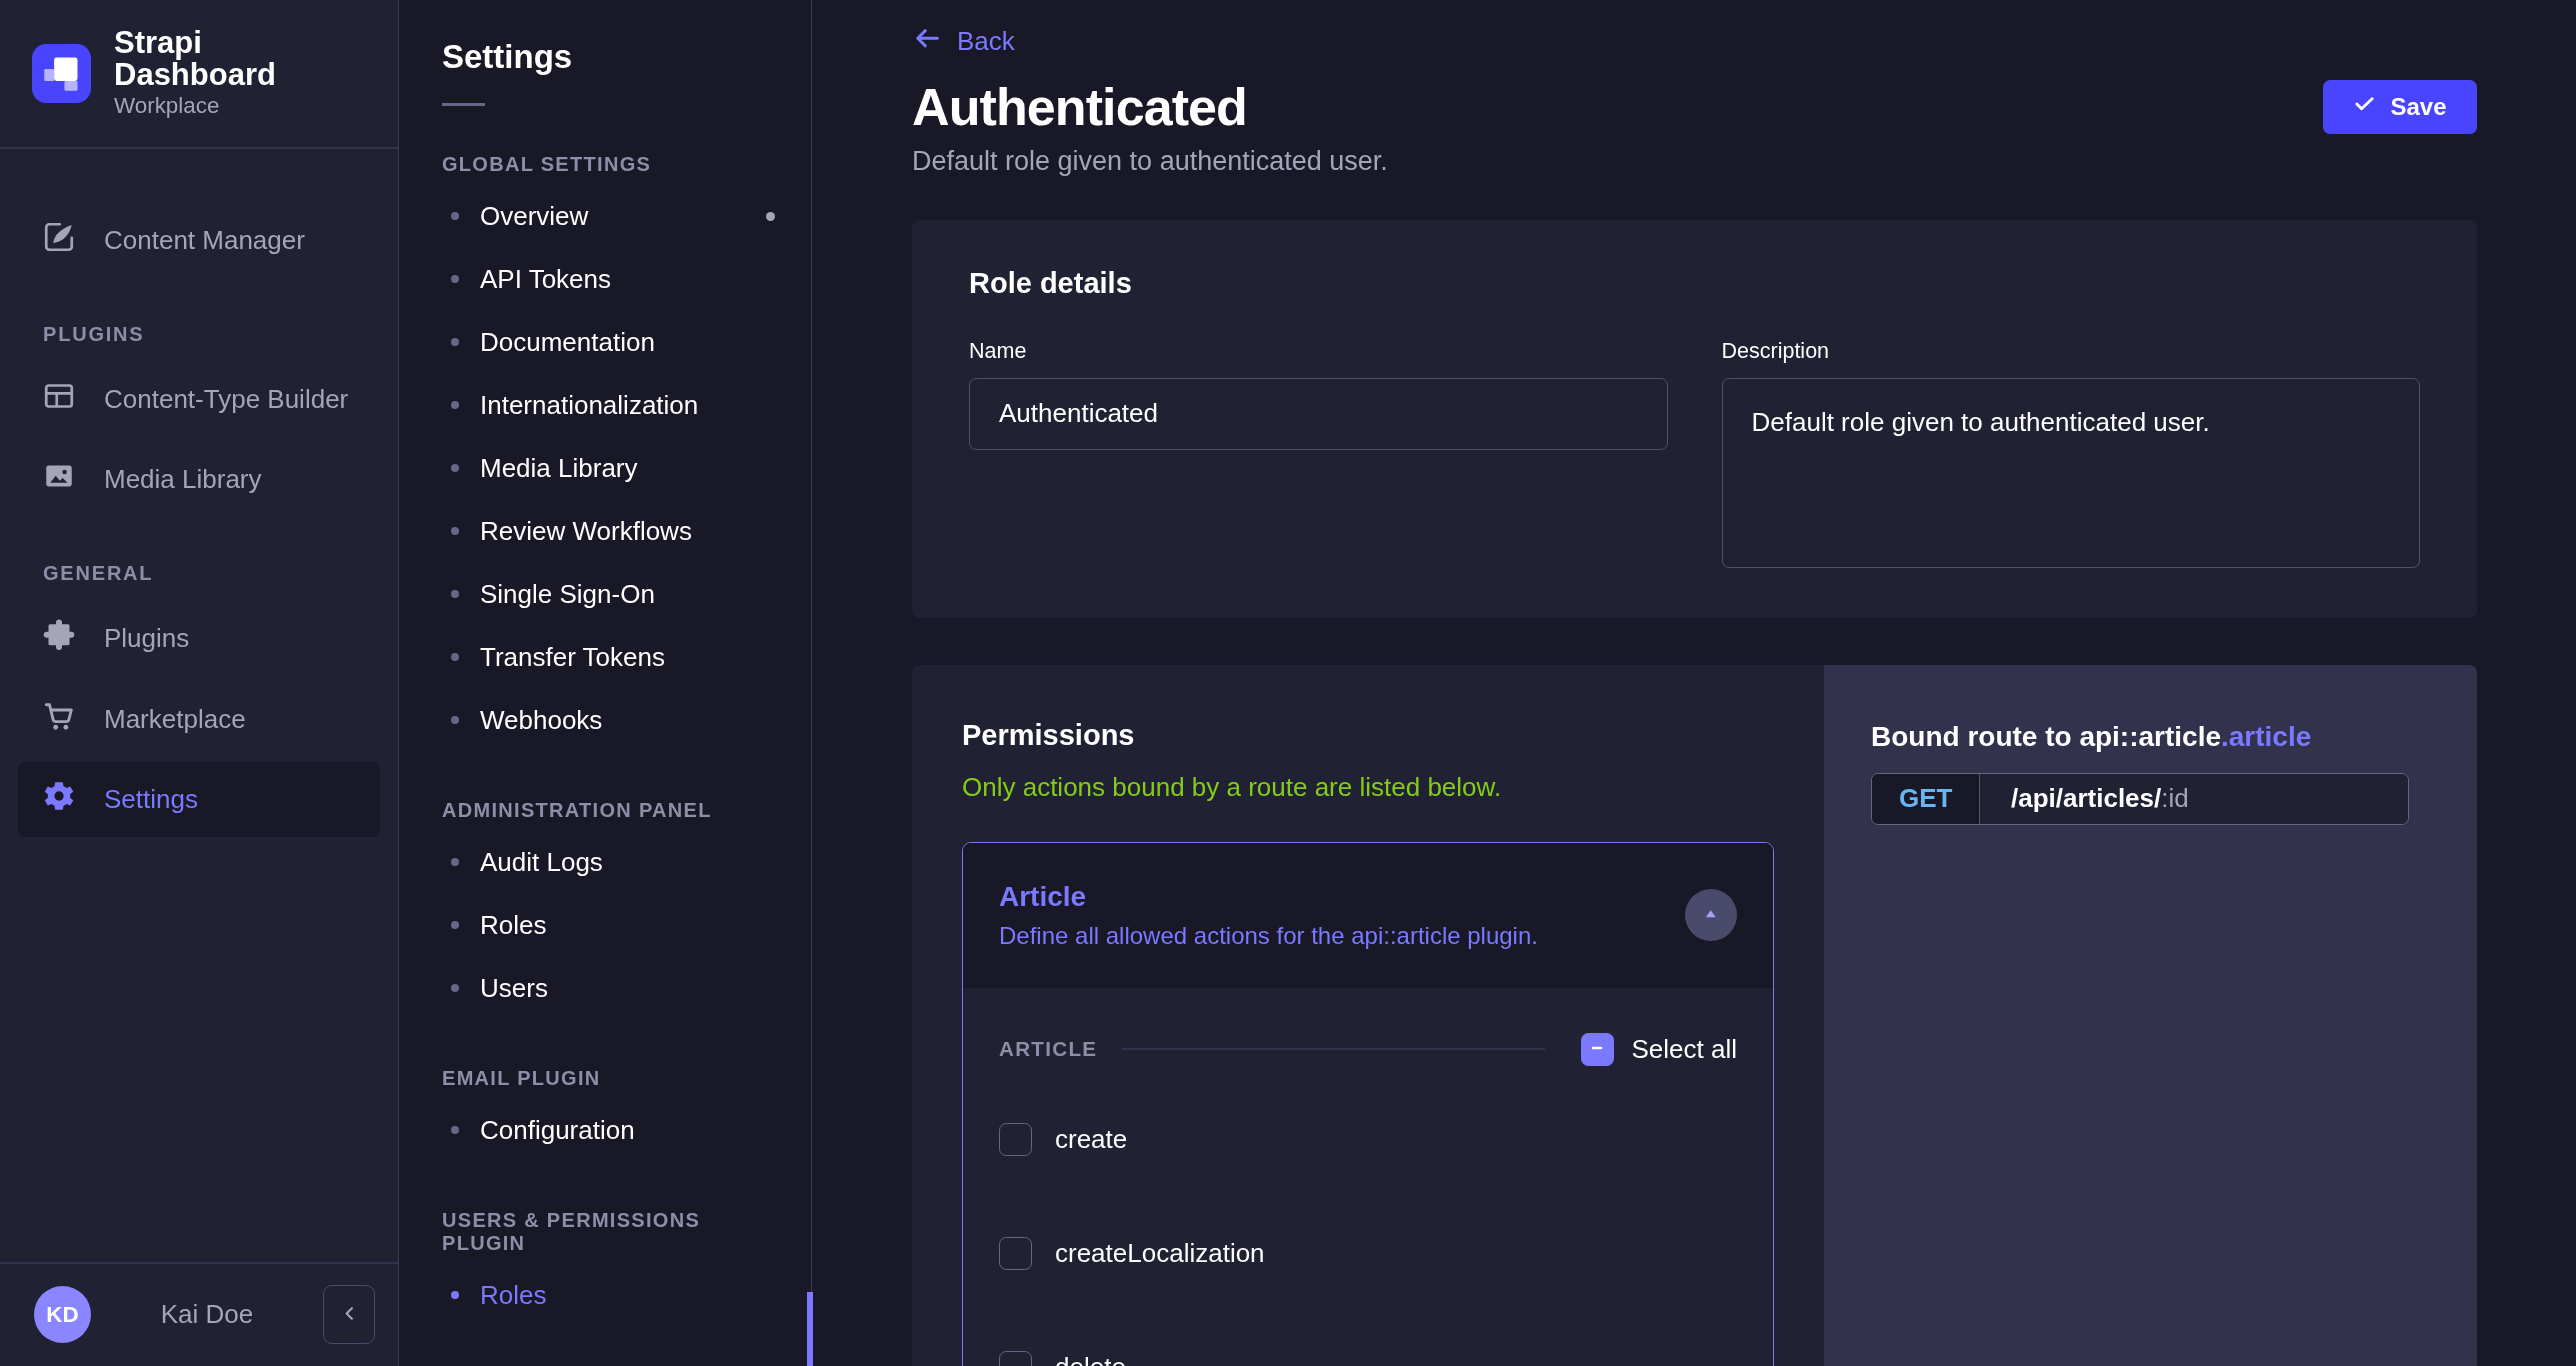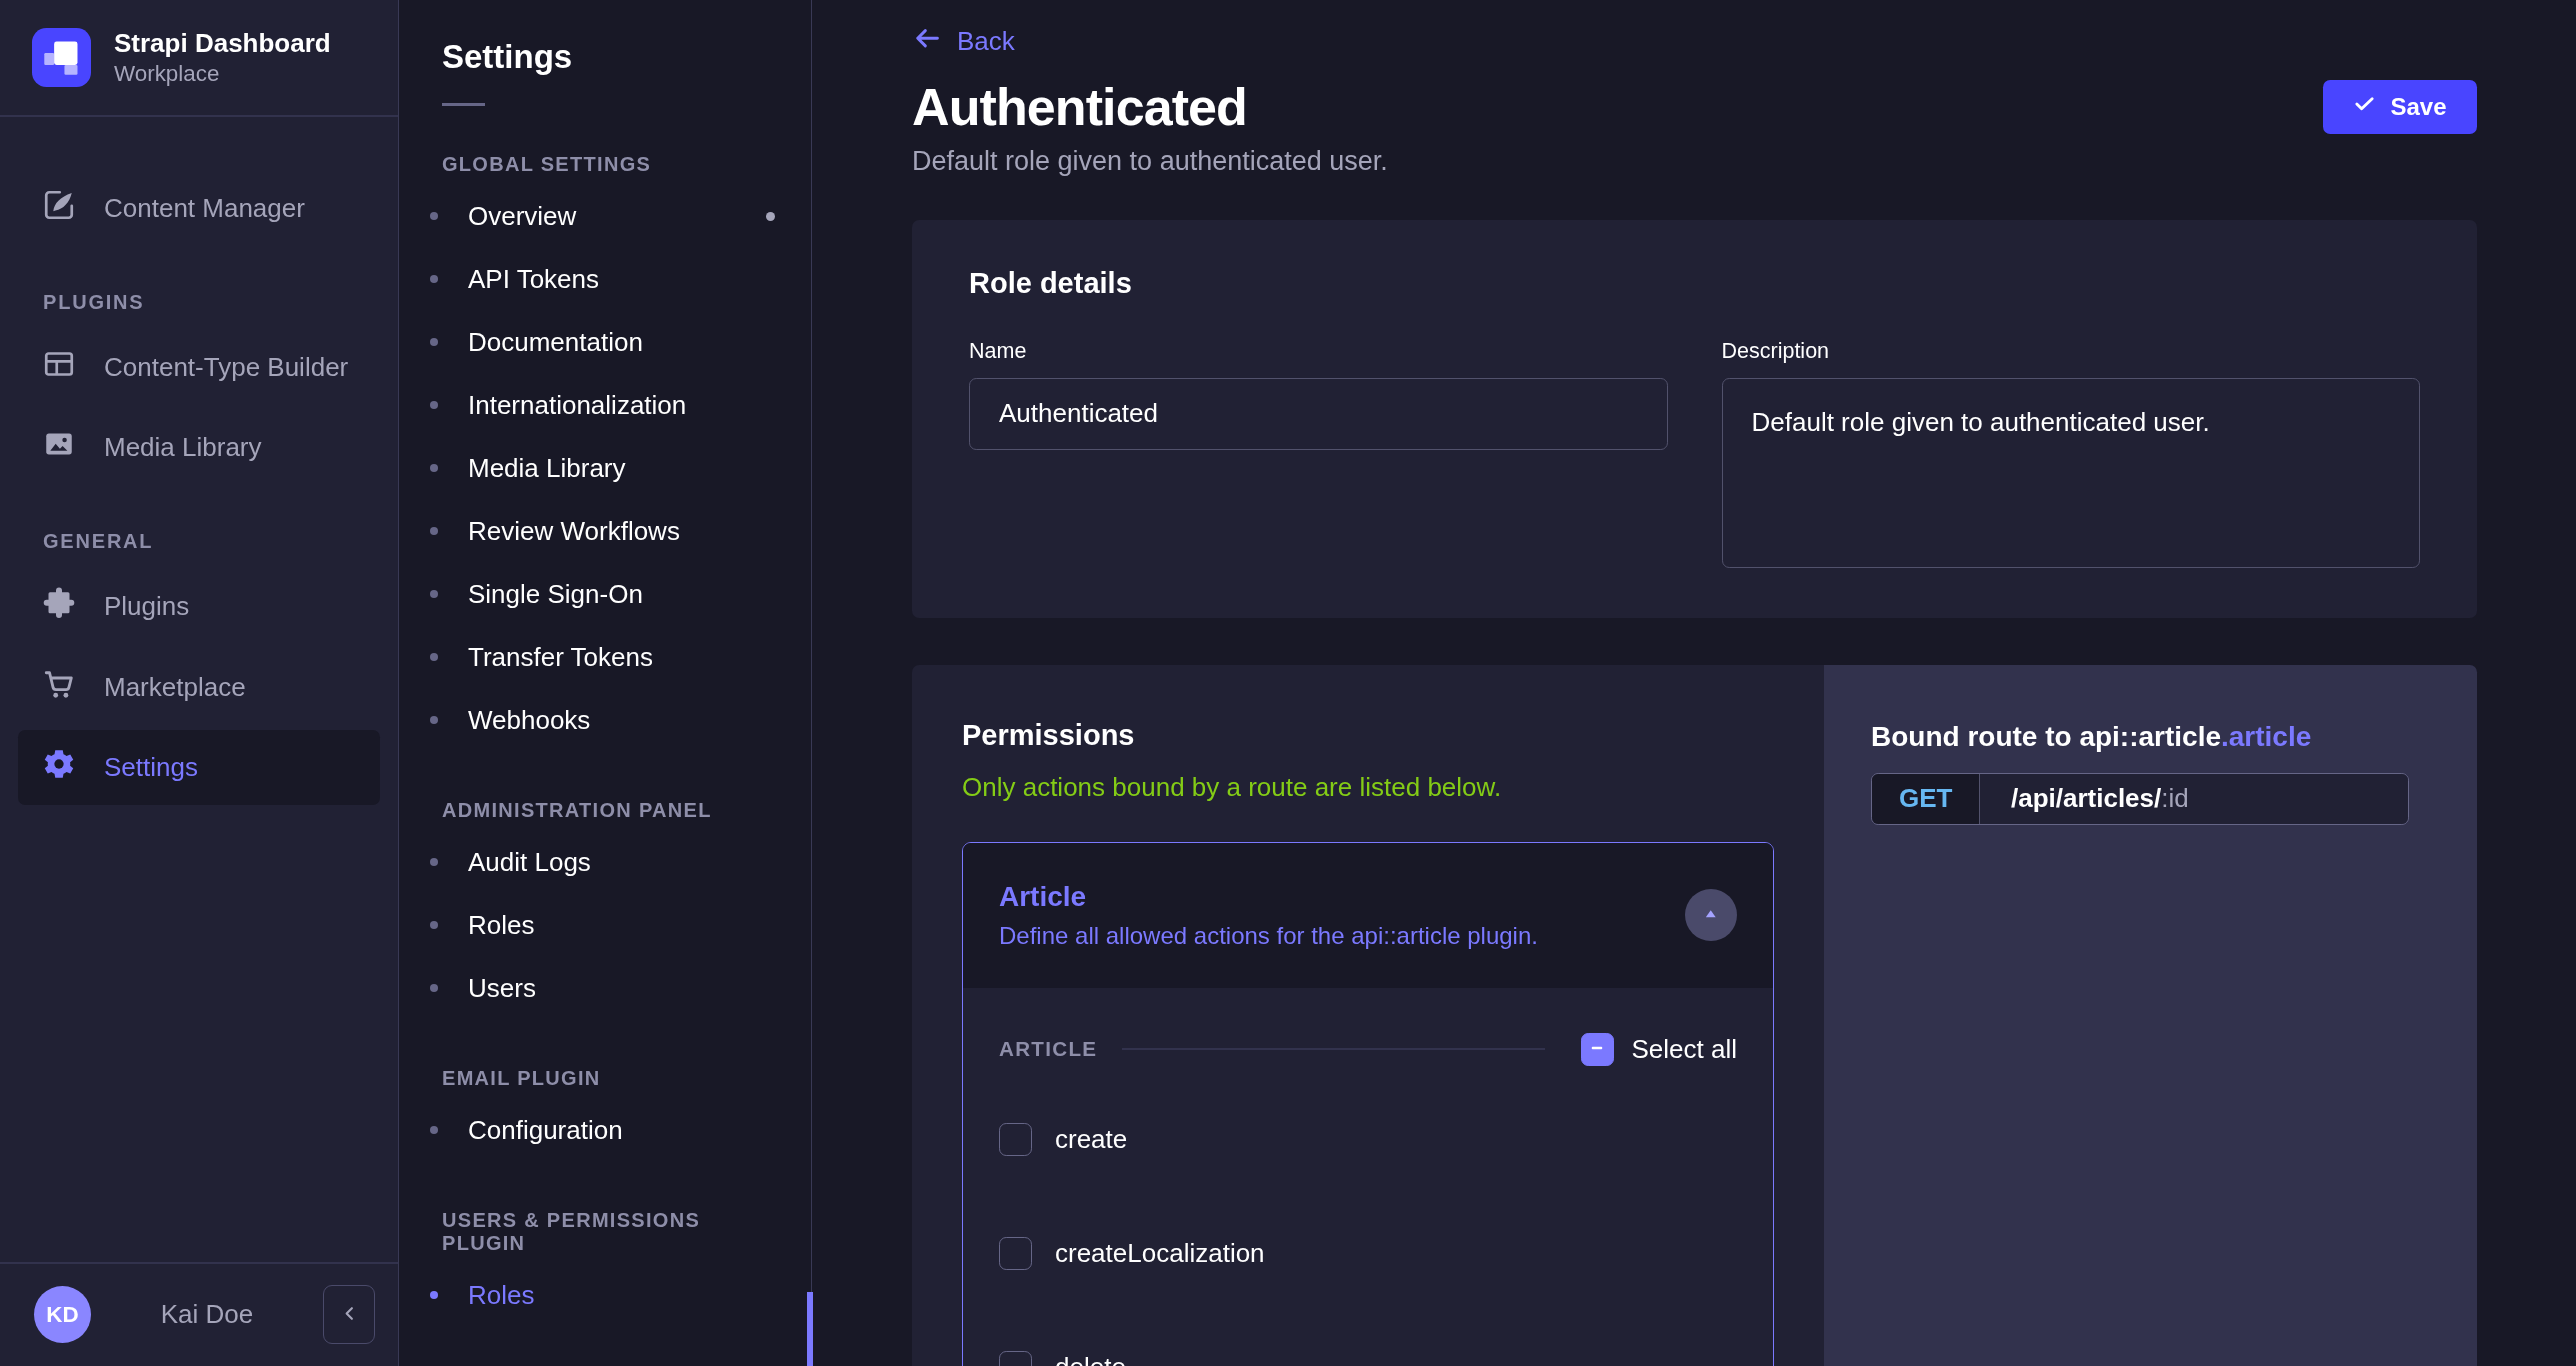--- a/index.html
+++ b/index.html
@@ -6,39 +6,39 @@
   html,body { width:2576px; height:1367px; overflow:hidden; }
   body {
     background:#181826; color:#fff;
     font-family:"Liberation Sans", sans-serif;
     display:flex;
   }
   
   .sidebar { width:399px; background:#212134; border-right:1.8px solid #393955; display:flex; flex-direction:column; flex-shrink:0; }
   .brand { display:flex; align-items:center; gap:23px; padding:27px 32px; }
   .brand-logo { width:59px; height:59px; border-radius:14.4px; background:#4945ff; display:flex; align-items:center; justify-content:center; flex-shrink:0; }
-  .brand-text .brand-title { font-size:26px; font-weight:700; line-height:32px; }
+  .brand-text .brand-title { font-size:31px; font-weight:700; line-height:32px; }
   .brand-text .brand-sub { font-size:22.4px; color:#a5a5ba; line-height:29px; }
   .hdiv { height:1.8px; background:#32324d; }
   .sidebar-nav { flex:1; padding:54px 18px; }
   .snav-item { display:flex; align-items:center; gap:27px; padding:16px 23px; border-radius:7.2px; color:#a5a5ba; font-size:26px; margin-bottom:5.4px; cursor:pointer; }
   .snav-item svg { width:36px; height:36px; flex-shrink:0; }
   .snav-item.active { background:#181826; color:#7b79ff; }
   .snav-section { font-size:20px; font-weight:700; letter-spacing:1.8px; color:#8e8ea9; margin:45px 0 16px 25px; }
   .user-row { display:flex; align-items:center; padding:21.5px 23px 23px 34px; }
   .avatar { width:57px; height:57px; border-radius:50%; background:#8a86ff; color:#fff; font-weight:700; font-size:22.4px; display:flex; align-items:center; justify-content:center; flex-shrink:0; }
   .user-name { flex:1; text-align:center; color:#a5a5ba; font-size:26px; }
   .collapse-btn { width:52px; height:59px; border:1.8px solid #4a4a6a; border-radius:9px; background:transparent; display:flex; align-items:center; justify-content:center; cursor:pointer; }
   
   .subnav { width:413px; background:#181826; border-right:1.8px solid #393955; flex-shrink:0; position:relative; padding-top:38px; }
   .subnav-title { font-size:33px; font-weight:700; margin:0 43px; }
   .subnav-title-divider { width:43px; height:2.7px; background:#666687; margin:27px 43px 0; }
   .subnav-section-label { font-size:20px; font-weight:700; letter-spacing:1.3px; color:#8e8ea9; margin:47px 43px 9px; }
   .subnav ul { list-style:none; }
-  .subnav-item { display:flex; align-items:center; gap:30px; padding:16px 36px 16px 31px; font-size:26px; color:#ffffff; cursor:pointer; }
+  .subnav-item { display:flex; align-items:center; gap:21px; padding:16px 36px 16px 52px; font-size:26px; color:#ffffff; cursor:pointer; }
   .bullet { width:8px; height:8px; border-radius:50%; background:#666687; flex-shrink:0; }
   .subnav-item.active { color:#7b79ff; }
   .subnav-item.active .bullet { background:#7b79ff; }
   .notif-dot { width:9px; height:9px; border-radius:50%; background:#a5a5ba; margin-left:auto; }
   .subnav-scroll-thumb { position:absolute; right:-1.8px; bottom:0; width:5.4px; height:75px; background:#7b79ff; }
   
   .main { flex:1; min-width:0; padding:23px 99px 0 100px; display:flex; flex-direction:column; }
   .back-row { display:flex; align-items:center; gap:14.4px; color:#7b79ff; font-size:26px; cursor:pointer; width:max-content; }
   .title-row { display:flex; justify-content:space-between; align-items:center; margin-top:16px; }
   h1.page-title { font-size:52px; font-weight:700; letter-spacing:-0.9px; }

